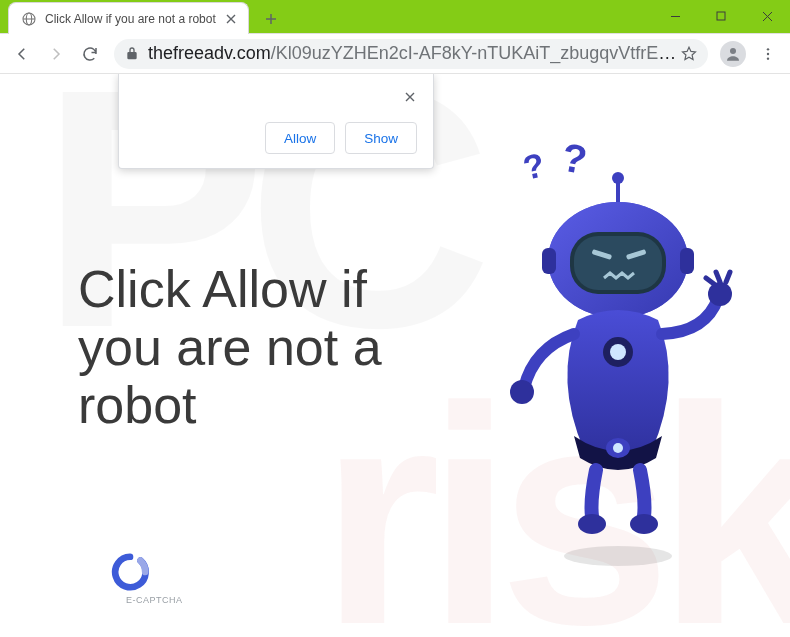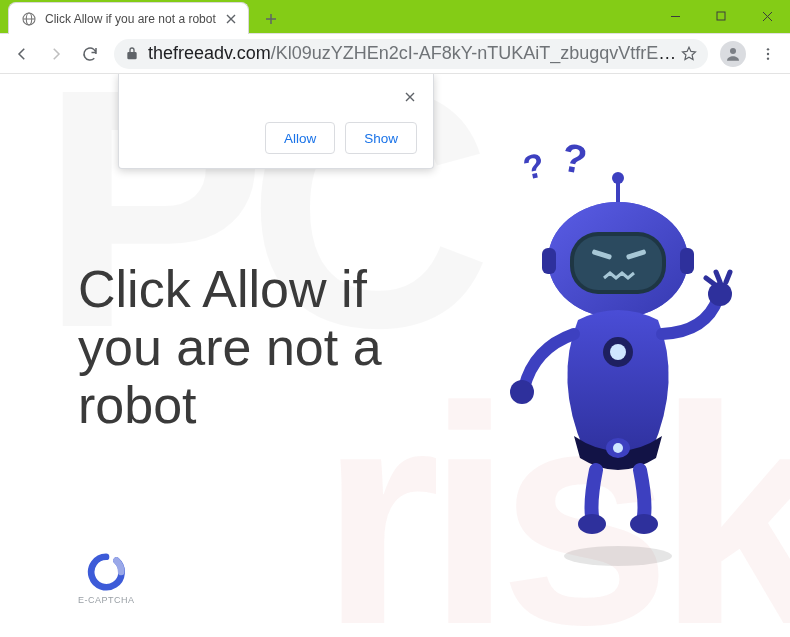--- a/index.html
+++ b/index.html
@@ -140,21 +140,21 @@
   .robot svg { width: 100%; height: 100%; }
   
   .ecap {
     position: absolute;
     left: 78px; bottom: 32px;
     text-align: center;
   }
   .ecap-ring {
     width: 38px; height: 38px; margin: 0 auto 4px;
   }
-  .ecap-label { font-size: 9px; letter-spacing: 0.5px; color: #9aa0a6; }
+  .ecap-label { font-size: 9px; letter-spacing: 0.5px; color: #9aa0a6; margin-left: 48px; }
 </style>
 </head>
 <body>
 
 <div class="titlebar">
   <div class="tab">
     <span class="globe">
       <svg viewBox="0 0 24 24" fill="none" stroke="#777" stroke-width="1.6">
           <circle cx="12" cy="12" r="9"></circle>
           <ellipse cx="12" cy="12" rx="4" ry="9"></ellipse>

